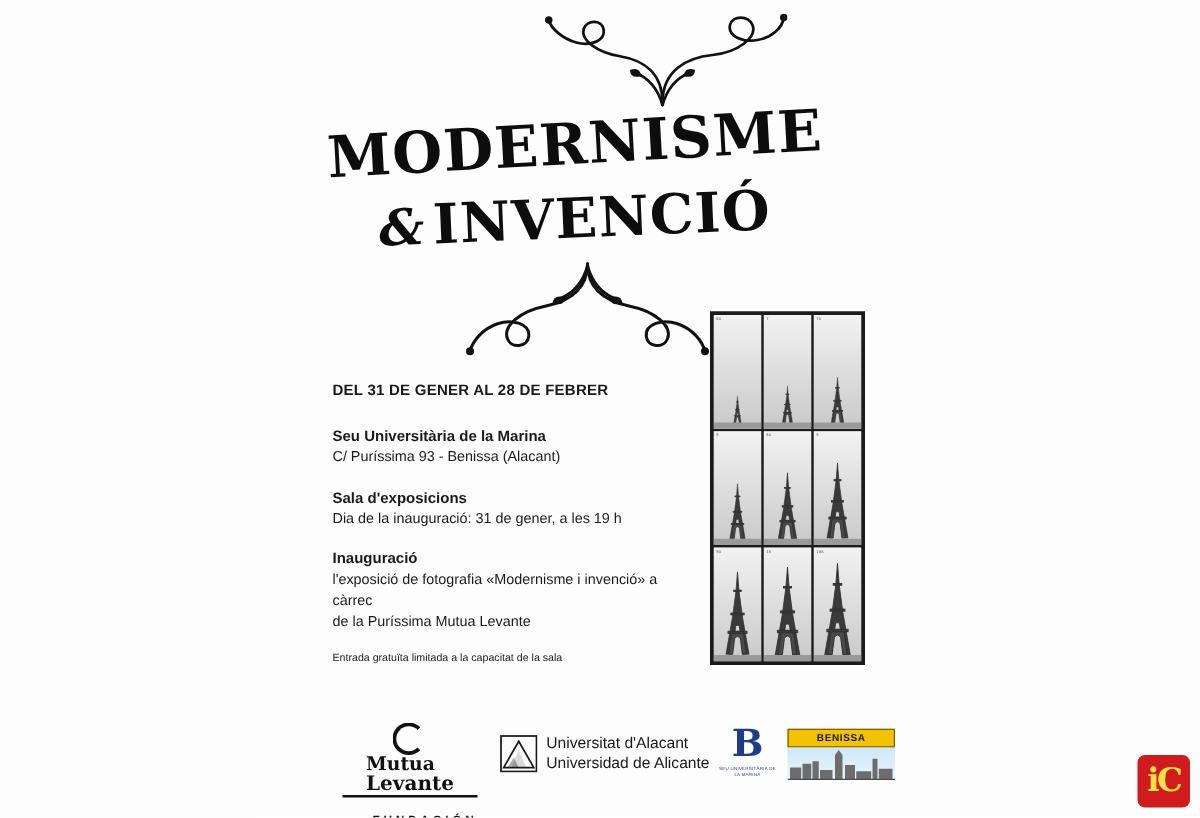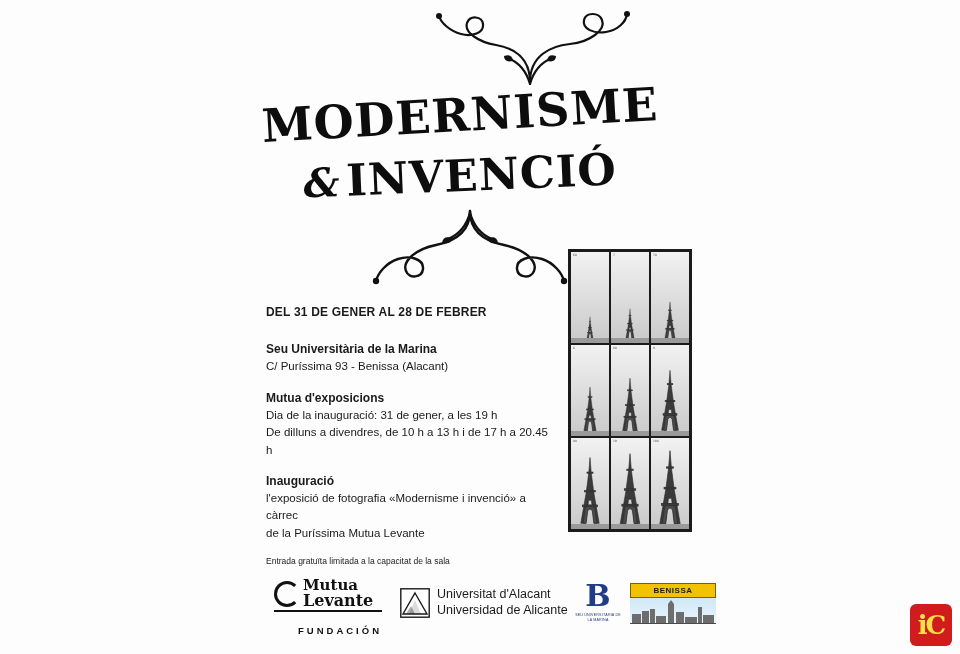--- a/index.html
+++ b/index.html
@@ -171,20 +171,21 @@
   .logo-mutua {
     position: absolute;
     left: 12px;
     top: 3px;
     width: 108px;
     color: #111;
   }
   .mutua-row {
     display: flex;
     align-items: center;
+    flex-direction: column;
   }
   .mutua-mark {
     width: 26px;
     height: 26px;
     border-radius: 50%;
     border: 3px solid #111;
     border-right-color: transparent;
     margin-right: 3px;
     box-sizing: border-box;
   }
@@ -343,23 +344,22 @@
 
   <div class="info">
     <div class="headline">DEL 31 DE GENER AL 28 DE FEBRER</div>
 
     <div class="grp">
       <div class="lbl">Seu Universitària de la Marina</div>
       <div class="txt">C/ Puríssima 93 - Benissa (Alacant)</div>
     </div>
 
     <div class="grp">
-      <div class="lbl">Mutua d'exposicions</div>
+      <div class="lbl">Sala d'exposicions</div>
       <div class="txt">Dia de la inauguració:  31 de gener, a les 19 h</div>
-      <div class="txt">De dilluns a divendres, de 10 h a 13 h i de 17 h a 20.45 h</div>
     </div>
 
     <div class="grp">
       <div class="lbl">Inauguració</div>
       <div class="txt">l'exposició de fotografia «Modernisme i invenció» a càrrec</div>
       <div class="txt">de la Puríssima Mutua Levante</div>
     </div>
 
     <div class="small-note">Entrada gratuïta limitada a la capacitat de la sala</div>
   </div>

